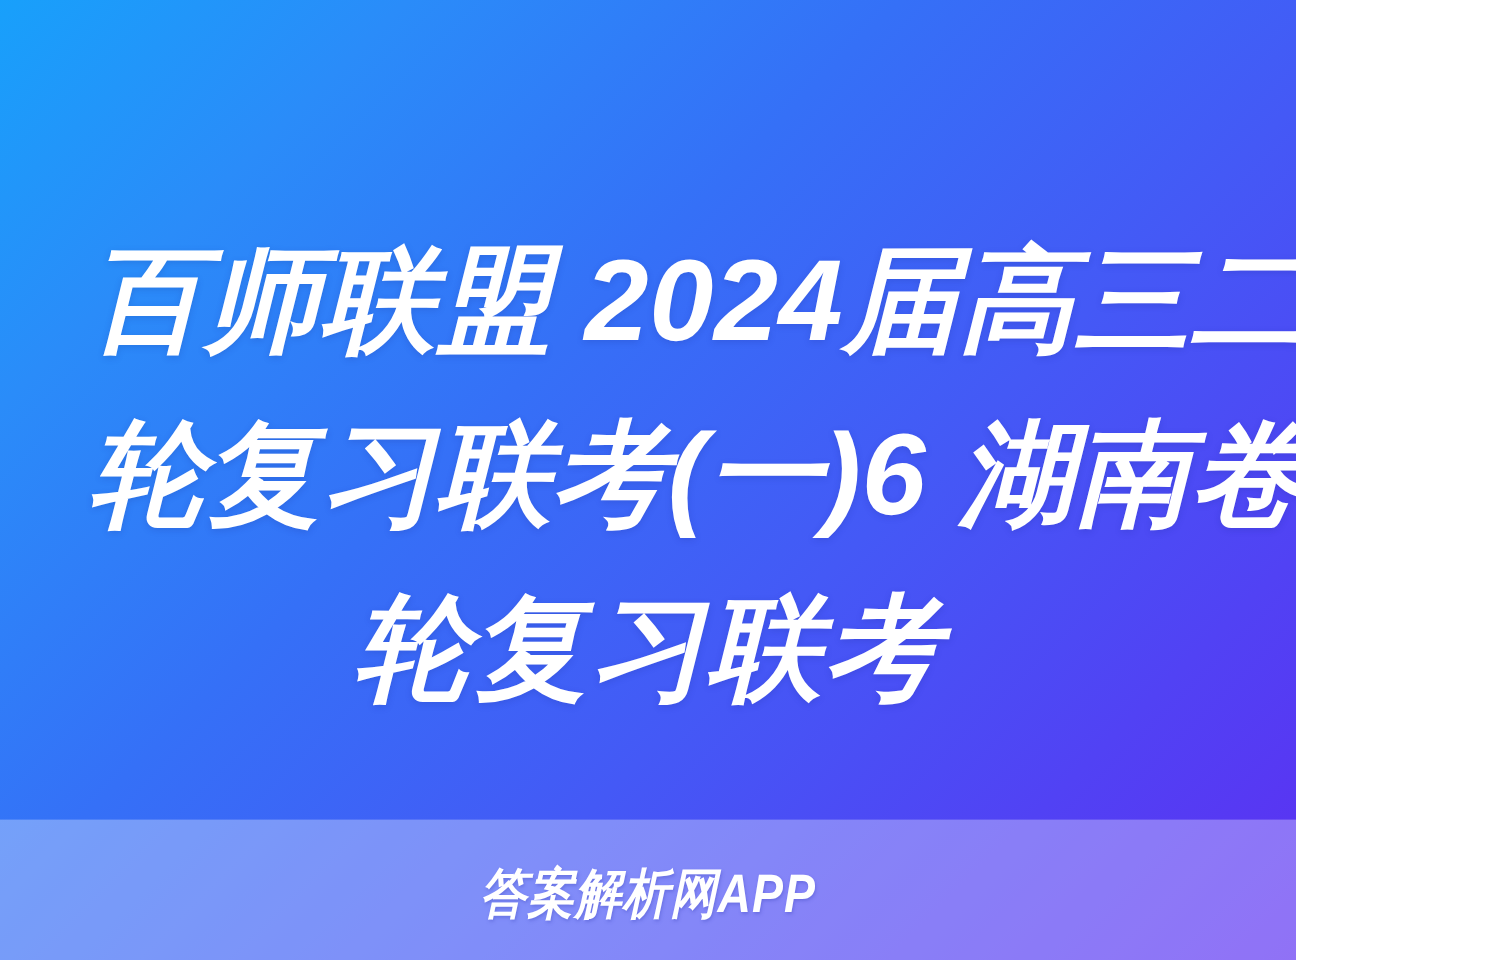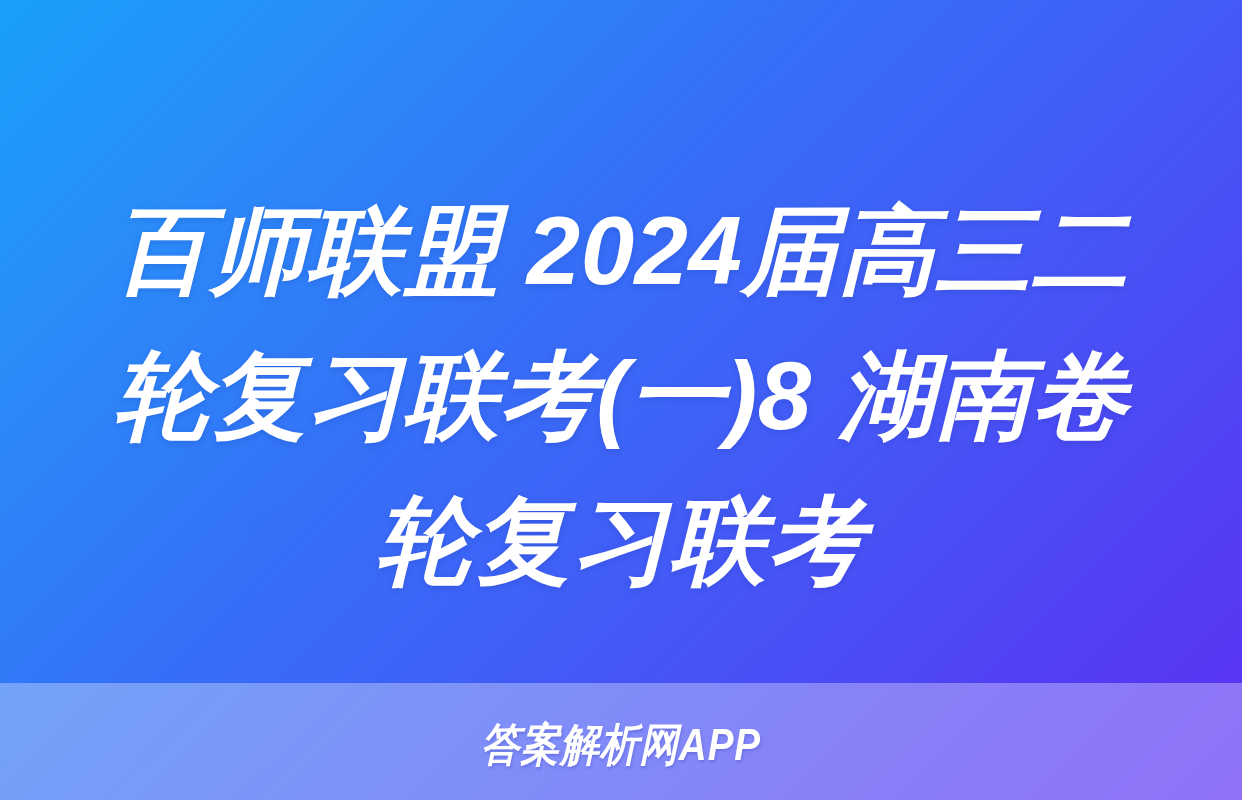--- a/index.html
+++ b/index.html
@@ -4,21 +4,21 @@
 <title>Exam Paper Cover Card</title>
 <style>
   html, body {
     margin: 0;
     padding: 0;
     background: #ffffff;
   }
 
   #card {
     position: relative;
-    width: 1242px;
+    width: 1080px;
     height: 800px;
     overflow: hidden;
     font-family: "Liberation Sans", "DejaVu Sans", sans-serif;
     
     background:
       linear-gradient(135deg,
         #18a0fb 0%,
         #2a8cf9 18%,
         #3570f7 40%,
         #4459f6 62%,
@@ -80,21 +80,21 @@
     text-shadow: 1px 2px 3px rgba(60, 70, 190, 0.35);
   }
 </style>
 </head>
 <body>
 
 <div id="card">
 
   <div id="title-block">
     <span class="title-line line-1">百师联盟 2024届高三二</span>
-    <span class="title-line line-2">轮复习联考(一)8 湖南卷</span>
+    <span class="title-line line-2">轮复习联考(一)6 湖南卷</span>
     <span class="title-line line-3">轮复习联考</span>
   </div>
 
   <div id="watermark-band">
     <div id="watermark-text">答案解析网APP</div>
   </div>
 
 </div>
 
 </body></html>

